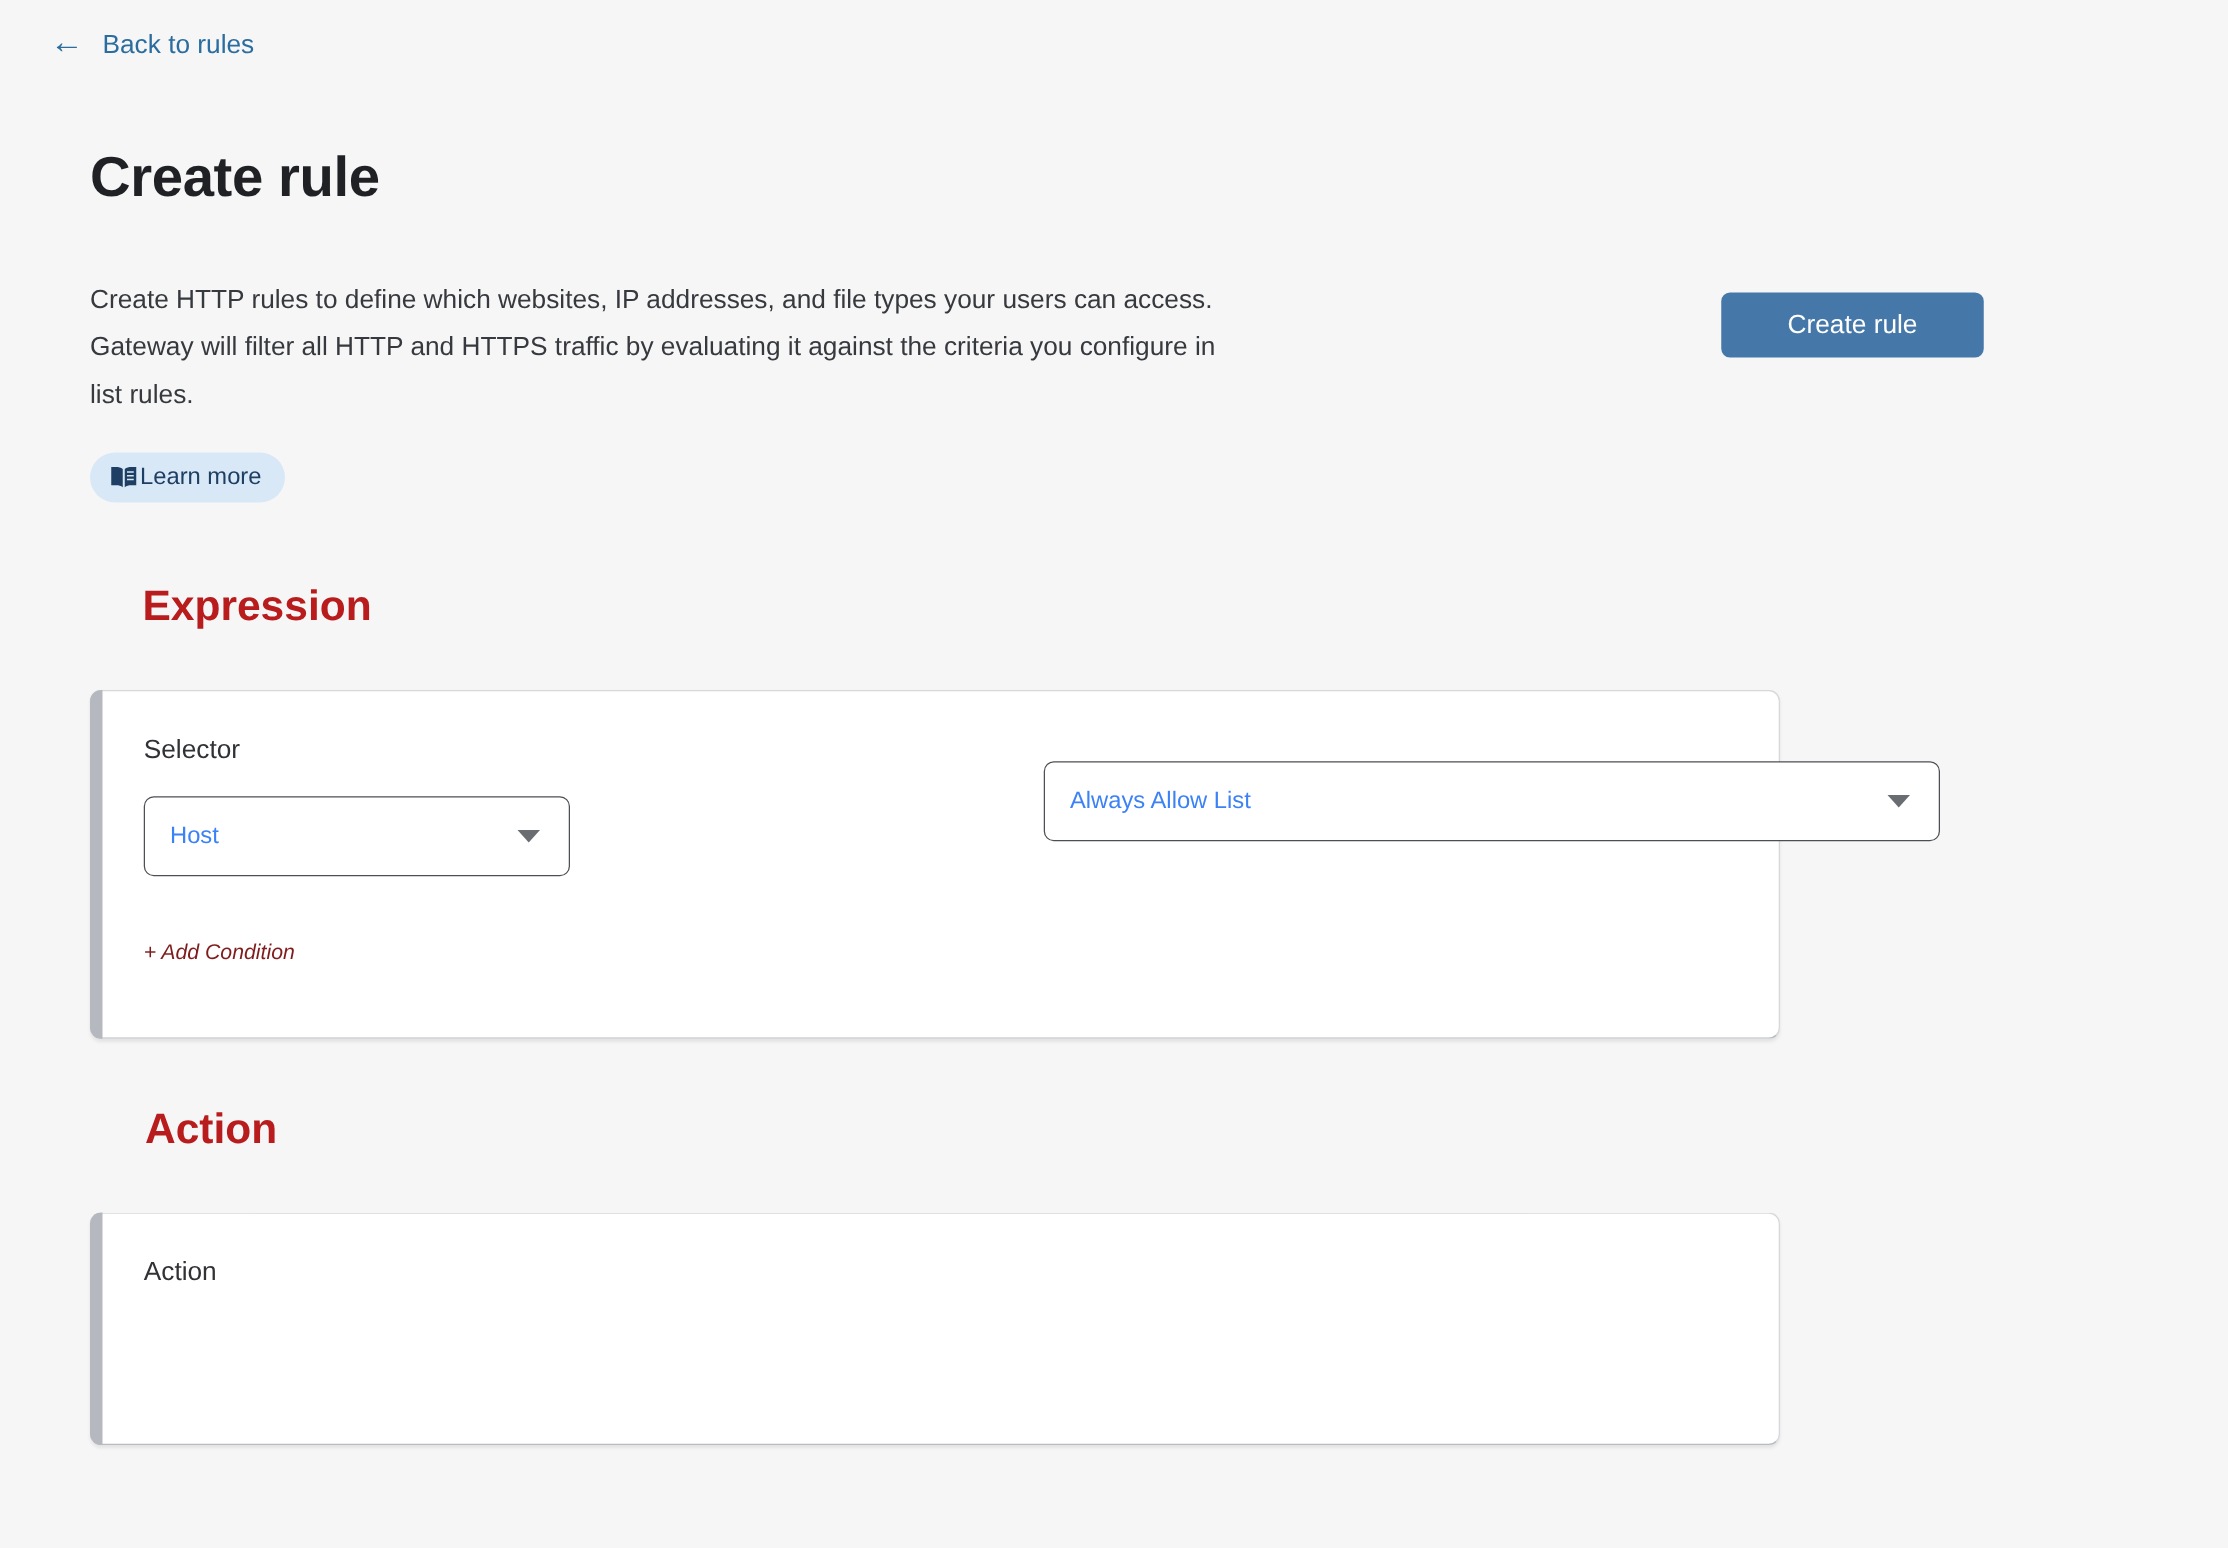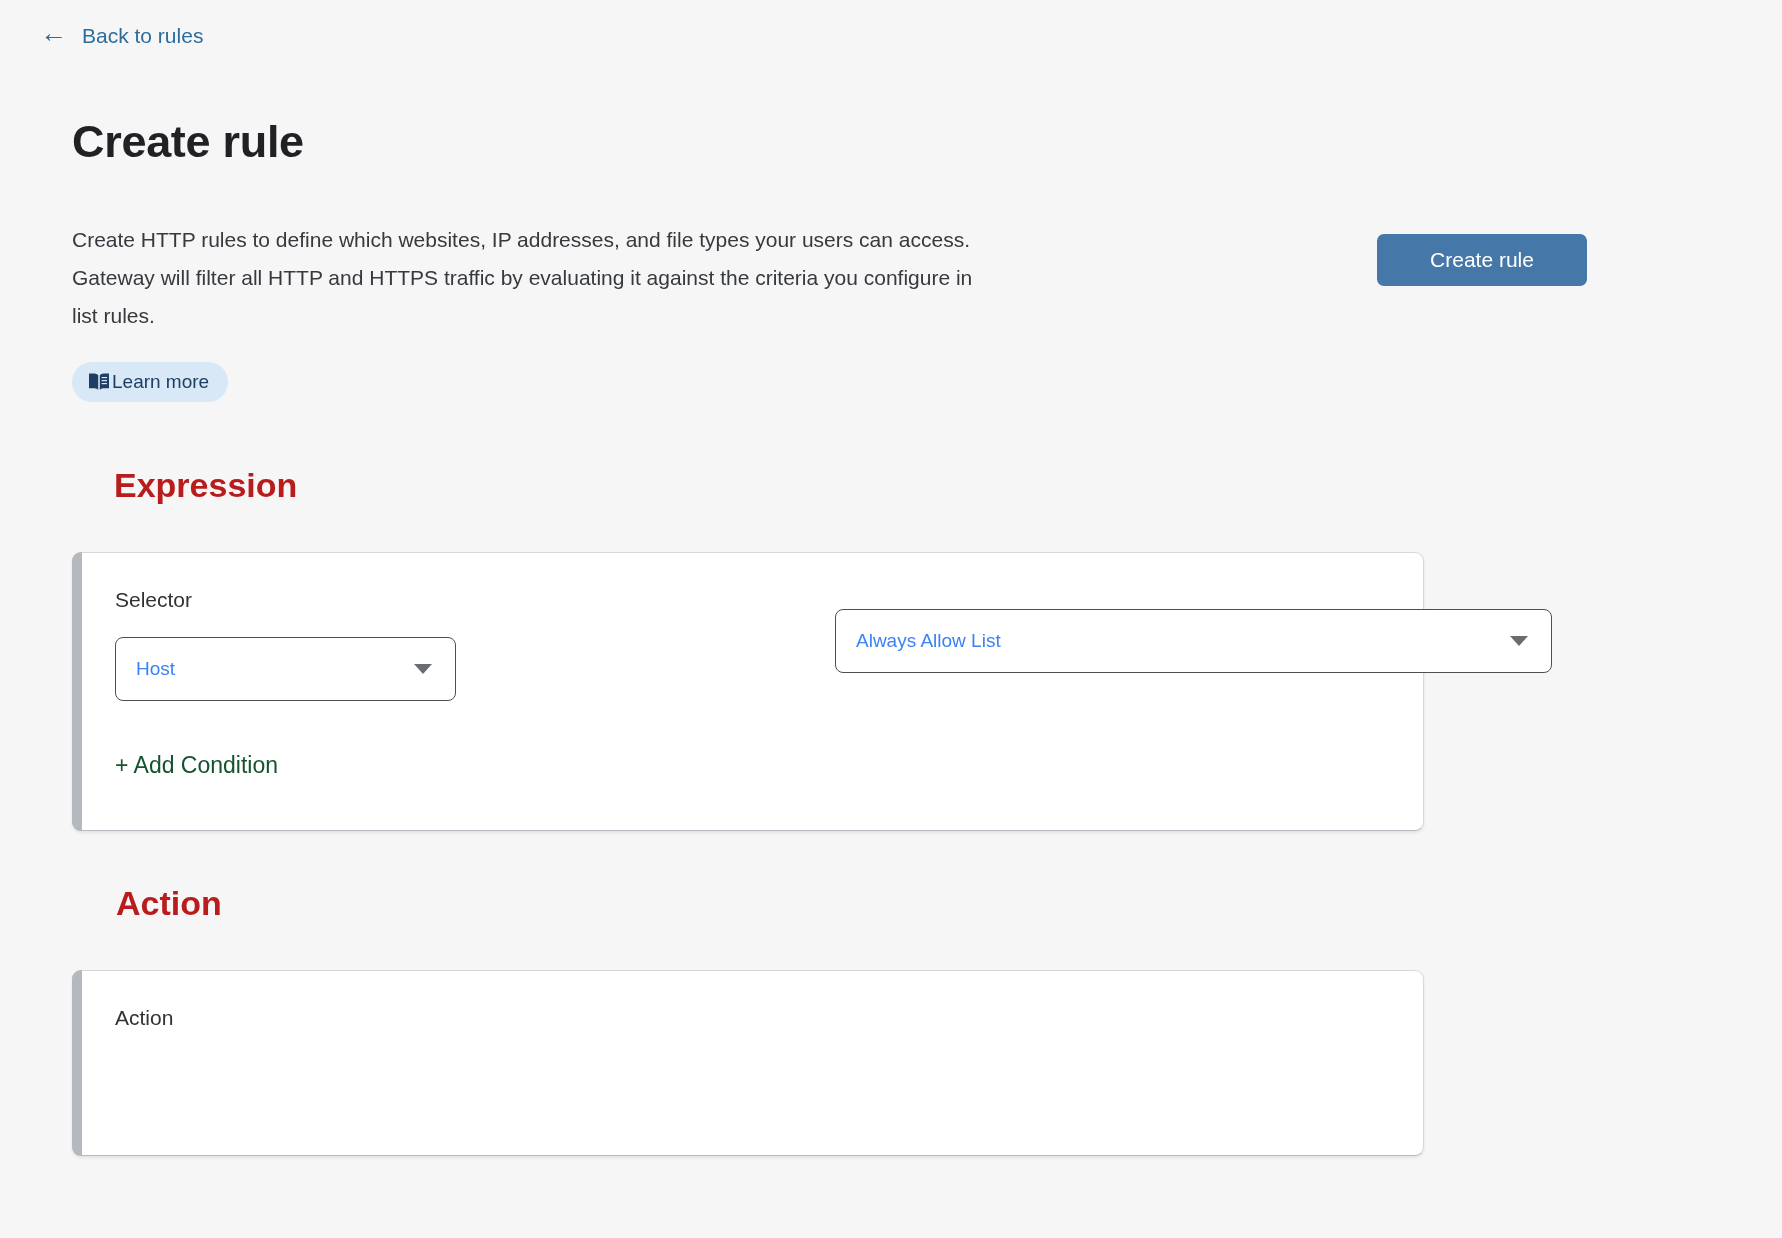--- a/index.html
+++ b/index.html
@@ -83,21 +83,21 @@
   .dval { font-size:19px; color:#3b82f6; }
   .caret {
     width:0; height:0; flex:0 0 auto;
     border-left:9px solid transparent;
     border-right:9px solid transparent;
     border-top:10px solid #696d72;
   }
 
   .add-condition {
     position:absolute; left:42px; top:199px;
-    font-size:23px; color:#14532d; text-decoration:none; cursor:pointer;
+    font-size:17px; color:#7f1d1d; text-decoration:none; cursor:pointer;font-style:italic;
   }
 </style>
 </head>
 <body>
 
 <div class="screen">
 
   <a class="back-link">
     <span class="back-arrow">←</span>
     <span>Back to rules</span>

